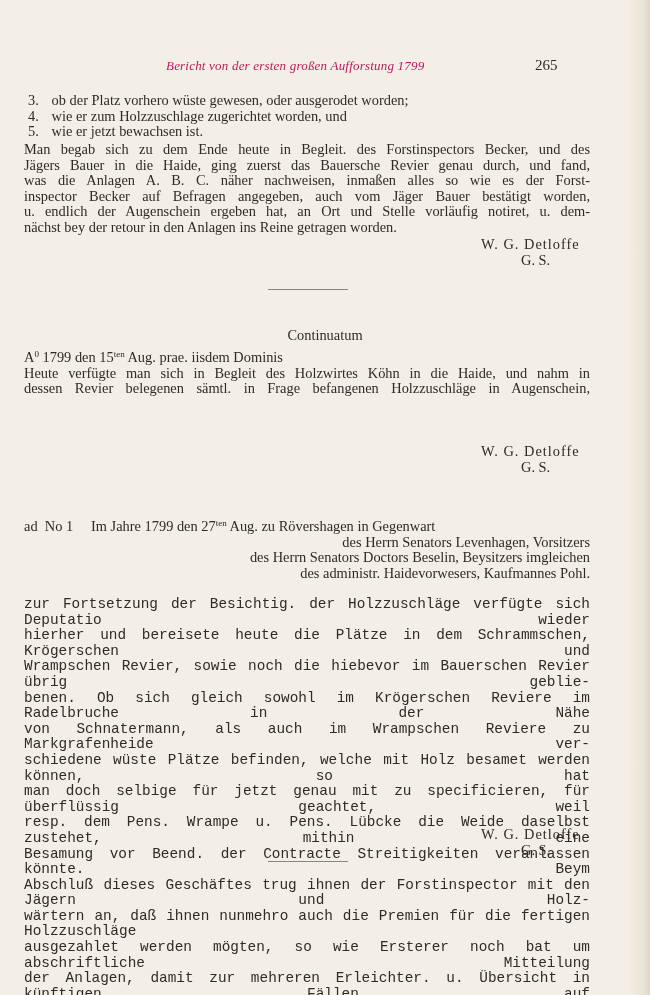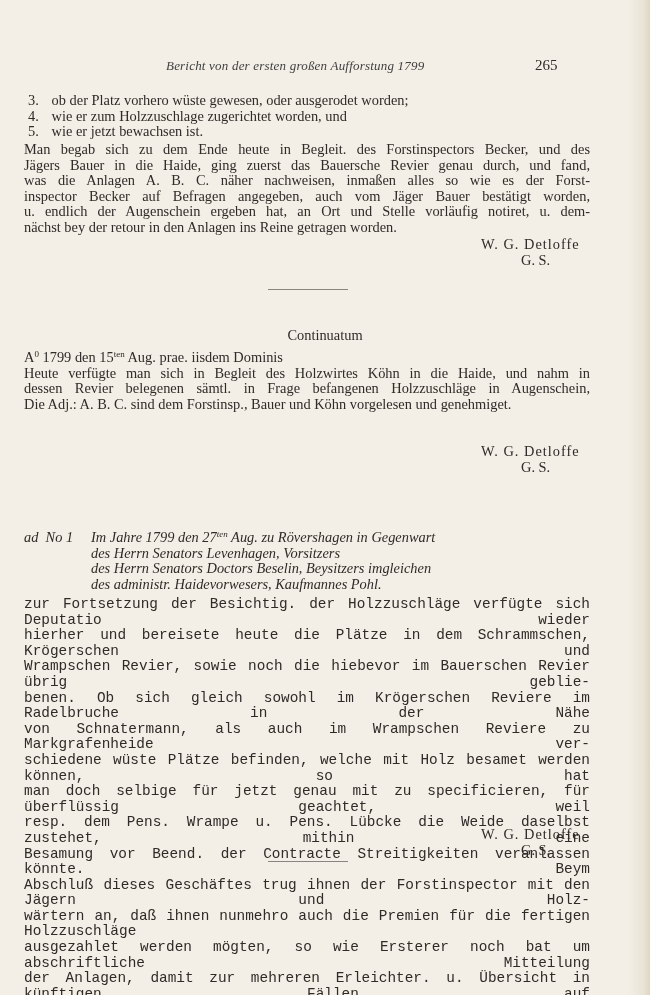--- a/index.html
+++ b/index.html
@@ -13,36 +13,36 @@
   .page-shade {
     position: absolute; top: 0; right: 0; width: 22px; height: 995px;
     background: linear-gradient(to right, rgba(243,239,230,0) 0%, rgba(228,220,204,0.6) 70%, rgba(220,210,192,0.9) 100%);
     pointer-events: none;
   }
   .running-head {
     position: absolute; top: 58px; left: 0; width: 650px; height: 18px;
   }
   .running-title {
     position: absolute; left: 166px; top: 0;
-    font-style: italic; font-size: 13px; letter-spacing: 0.2px; color: #404040;
+    font-style: italic; font-size: 13px; letter-spacing: 0.2px; color: #be185d;
   }
   .page-number {
     position: absolute; left: 535px; top: -1px; font-size: 15px; color: #2e2b28;
   }
   .block { position: absolute; left: 24px; width: 566px; font-size: 14.4px; line-height: 15.6px; }
   .line { display: block; white-space: nowrap; }
   .justify { text-align: justify; text-align-last: justify; white-space: normal; }
   .list-item { padding-left: 4px; }
   .list-num { display: inline-block; width: 20px; }
   .signature { position: absolute; font-size: 14.4px; letter-spacing: 1px; white-space: nowrap; }
   .gs { position: absolute; font-size: 14.4px; white-space: nowrap; }
   .divider { position: absolute; left: 268px; width: 80px; height: 1px; background: #8a8580; }
   .section-title { position: absolute; left: 0; width: 650px; text-align: center; font-size: 14.4px; top: 327px; }
   sup { font-size: 9px; vertical-align: 5px; line-height: 0; }
-  .indent-row { padding-left: 67px; }
+  .indent-row { padding-left: 67px; text-align: right; }
   .ad-label { display: inline-block; width: 67px; }
 </style>
 </head>
 <body>
 
 <div class="page-shade"></div>
 
 <div class="running-head">
   <span class="running-title">Bericht von der ersten großen Aufforstung 1799</span>
   <span class="page-number">265</span>
@@ -67,27 +67,26 @@
 <span class="gs" style="left:521px; top:252px;">G. S.</span>
 
 <div class="divider" style="top:289px;"></div>
 
 <div class="section-title">Continuatum</div>
 
 <div class="block" style="top:350px;">
   <span class="line"><span>A</span><sup>0</sup><span> 1799 den 15</span><sup>ten</sup><span> Aug. prae. iisdem Dominis</span></span>
   <span class="line justify">Heute verfügte man sich in Begleit des Holzwirtes Köhn in die Haide, und nahm in</span>
   <span class="line justify">dessen Revier belegenen sämtl. in Frage befangenen Holzzuschläge in Augenschein,</span>
-  <span class="line">Die Adj.: A. B. C. sind dem Forstinsp., Bauer und Köhn vorgelesen und genehmiget.</span>
 </div>
 
 <span class="signature" style="left:481px; top:443px;">W. G. Detloffe</span>
 <span class="gs" style="left:521px; top:459px;">G. S.</span>
 
-<div class="block" style="top:530px;font-style:italic;">
+<div class="block" style="top:519px;">
   <span class="line"><span class="ad-label" style="white-space:pre;">ad  No 1</span><span>Im Jahre 1799 den 27</span><sup>ten</sup><span> Aug. zu Rövershagen in Gegenwart</span></span>
   <span class="line indent-row">des Herrn Senators Levenhagen, Vorsitzers</span>
   <span class="line indent-row">des Herrn Senators Doctors Beselin, Beysitzers imgleichen</span>
   <span class="line indent-row">des administr. Haidevorwesers, Kaufmannes Pohl.</span>
 </div>
 
 <div class="block" style="top:597px;font-family:Liberation Mono, monospace;">
   <span class="line justify">zur Fortsetzung der Besichtig. der Holzzuschläge verfügte sich Deputatio wieder</span>
   <span class="line justify">hierher und bereisete heute die Plätze in dem Schrammschen, Krögerschen und</span>
   <span class="line justify">Wrampschen Revier, sowie noch die hiebevor im Bauerschen Revier übrig geblie-</span>

